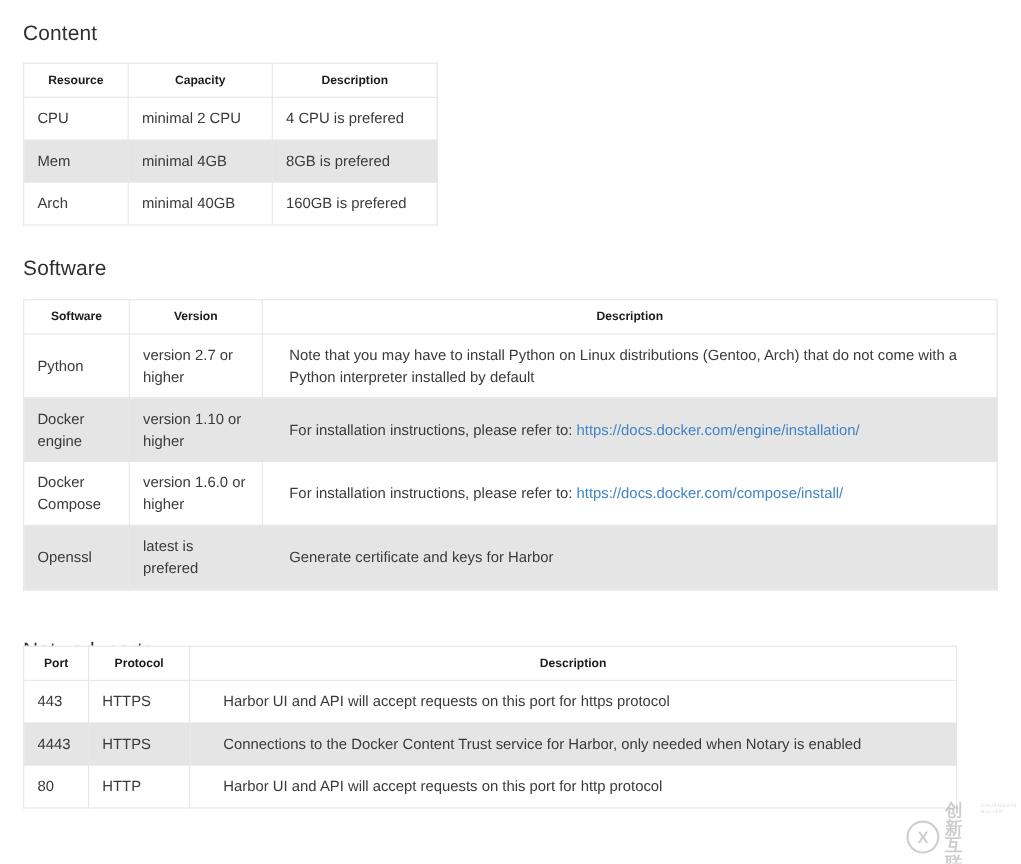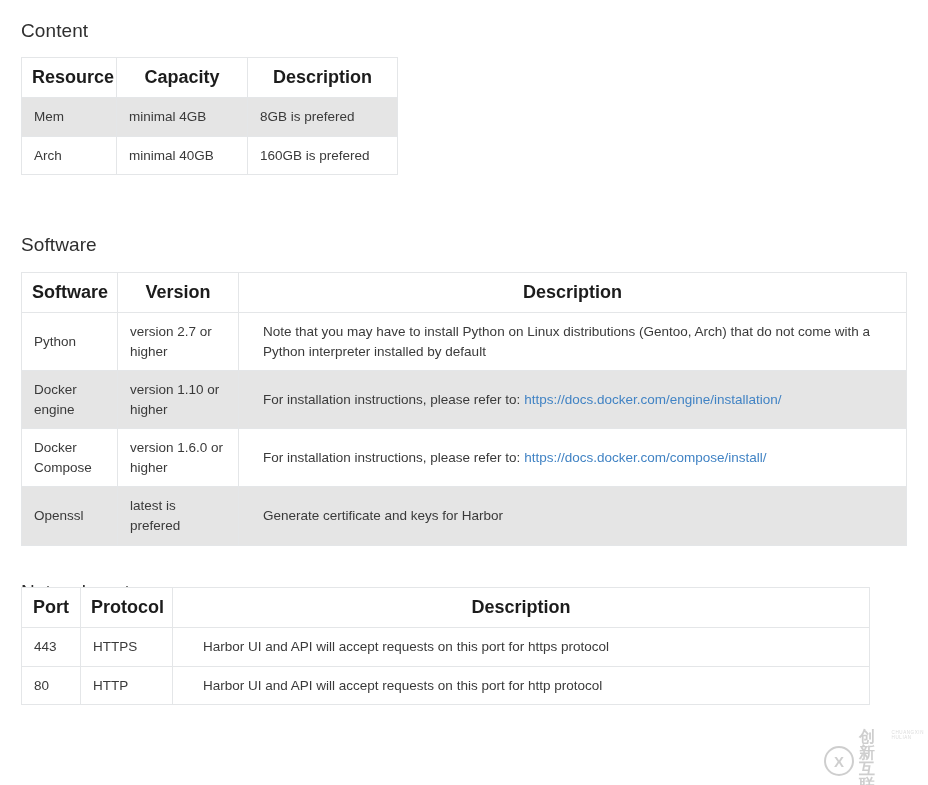--- a/index.html
+++ b/index.html
@@ -39,21 +39,21 @@
   }
   .tbl th, .tbl td {
     border: 1px solid #e4e6e8;
     vertical-align: middle;
     text-align: left;
   }
   .tbl th {
     font-weight: 700;
     color: #1c1c1c;
     text-align: center;
-    font-size: 18px;
+    font-size: 11px;
     background: #ffffff;
     padding: 9px 10px;
   }
   .tbl td {
     padding: 9px 12px;
     line-height: 1.45;
   }
   .tbl tbody tr.odd td {
     background: #ffffff;
   }
@@ -151,20 +151,25 @@
         <col class="c2">
       </colgroup>
     <thead>
       <tr>
         <th>Resource</th>
         <th>Capacity</th>
         <th>Description</th>
       </tr>
     </thead>
     <tbody>
+      <tr class="odd">
+        <td>CPU</td>
+        <td>minimal 2 CPU</td>
+        <td>4 CPU is prefered</td>
+      </tr>
       <tr class="even">
         <td>Mem</td>
         <td>minimal 4GB</td>
         <td>8GB is prefered</td>
       </tr>
       <tr class="odd">
         <td>Arch</td>
         <td>minimal 40GB</td>
         <td>160GB is prefered</td>
       </tr>
@@ -224,20 +229,25 @@
         <th>Protocol</th>
         <th>Description</th>
       </tr>
     </thead>
     <tbody>
       <tr class="odd">
         <td>443</td>
         <td>HTTPS</td>
         <td class="desc">Harbor UI and API will accept requests on this port for https protocol</td>
       </tr>
+      <tr class="even">
+        <td>4443</td>
+        <td>HTTPS</td>
+        <td class="desc">Connections to the Docker Content Trust service for Harbor, only needed when Notary is enabled</td>
+      </tr>
       <tr class="odd">
         <td>80</td>
         <td>HTTP</td>
         <td class="desc">Harbor UI and API will accept requests on this port for http protocol</td>
       </tr>
     </tbody>
   </table>
 
   <div class="watermark">
     <div class="mark-logo">X</div>

